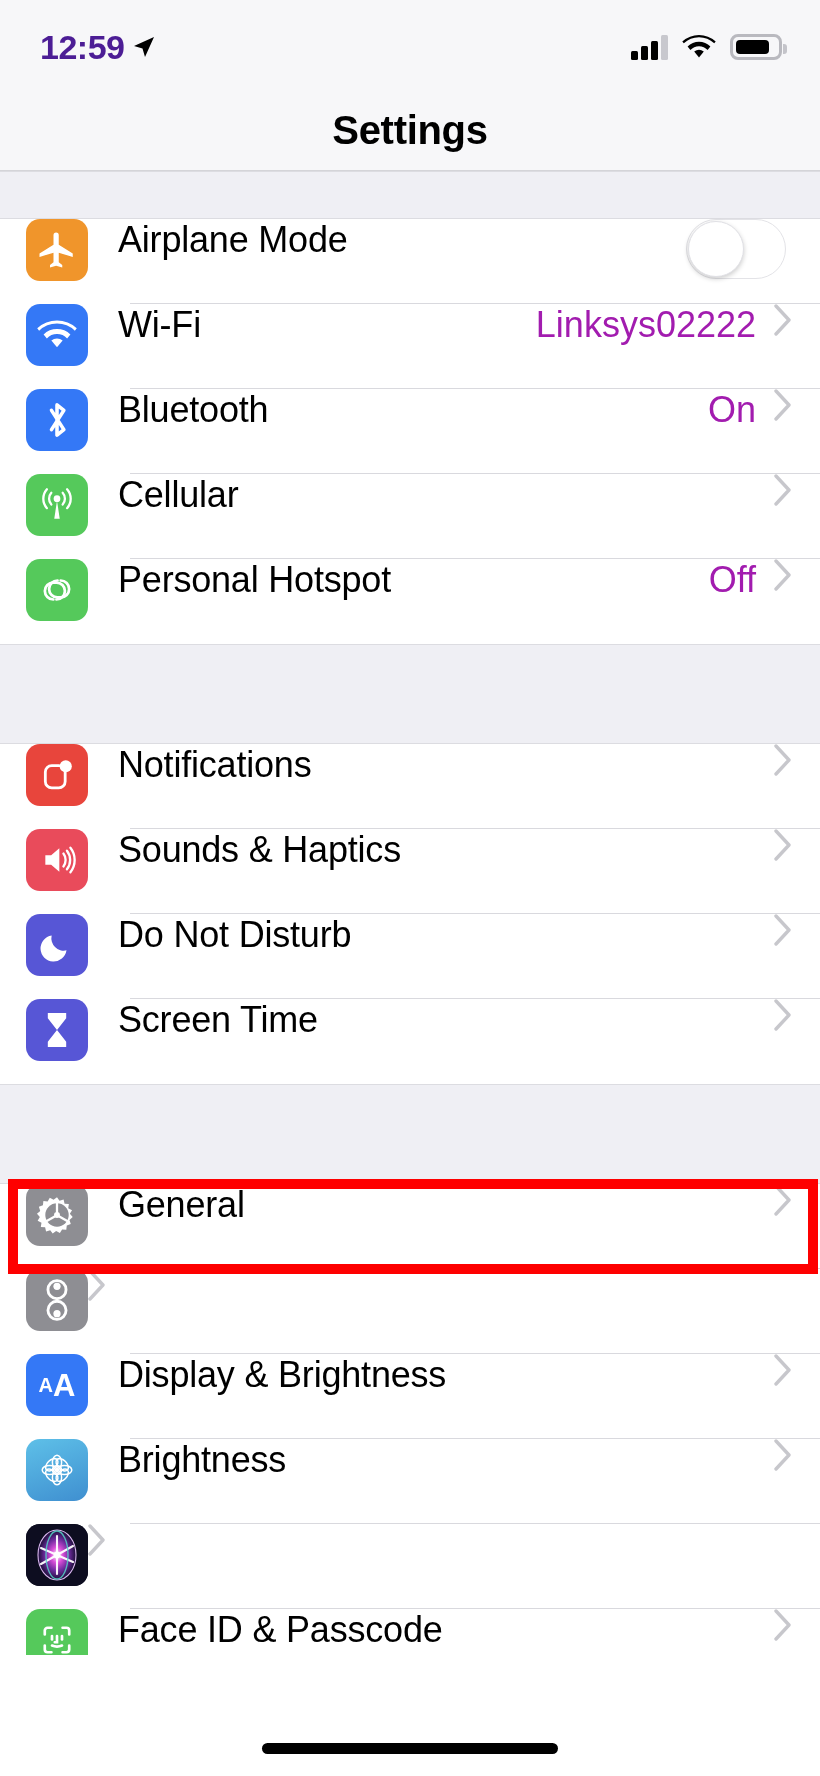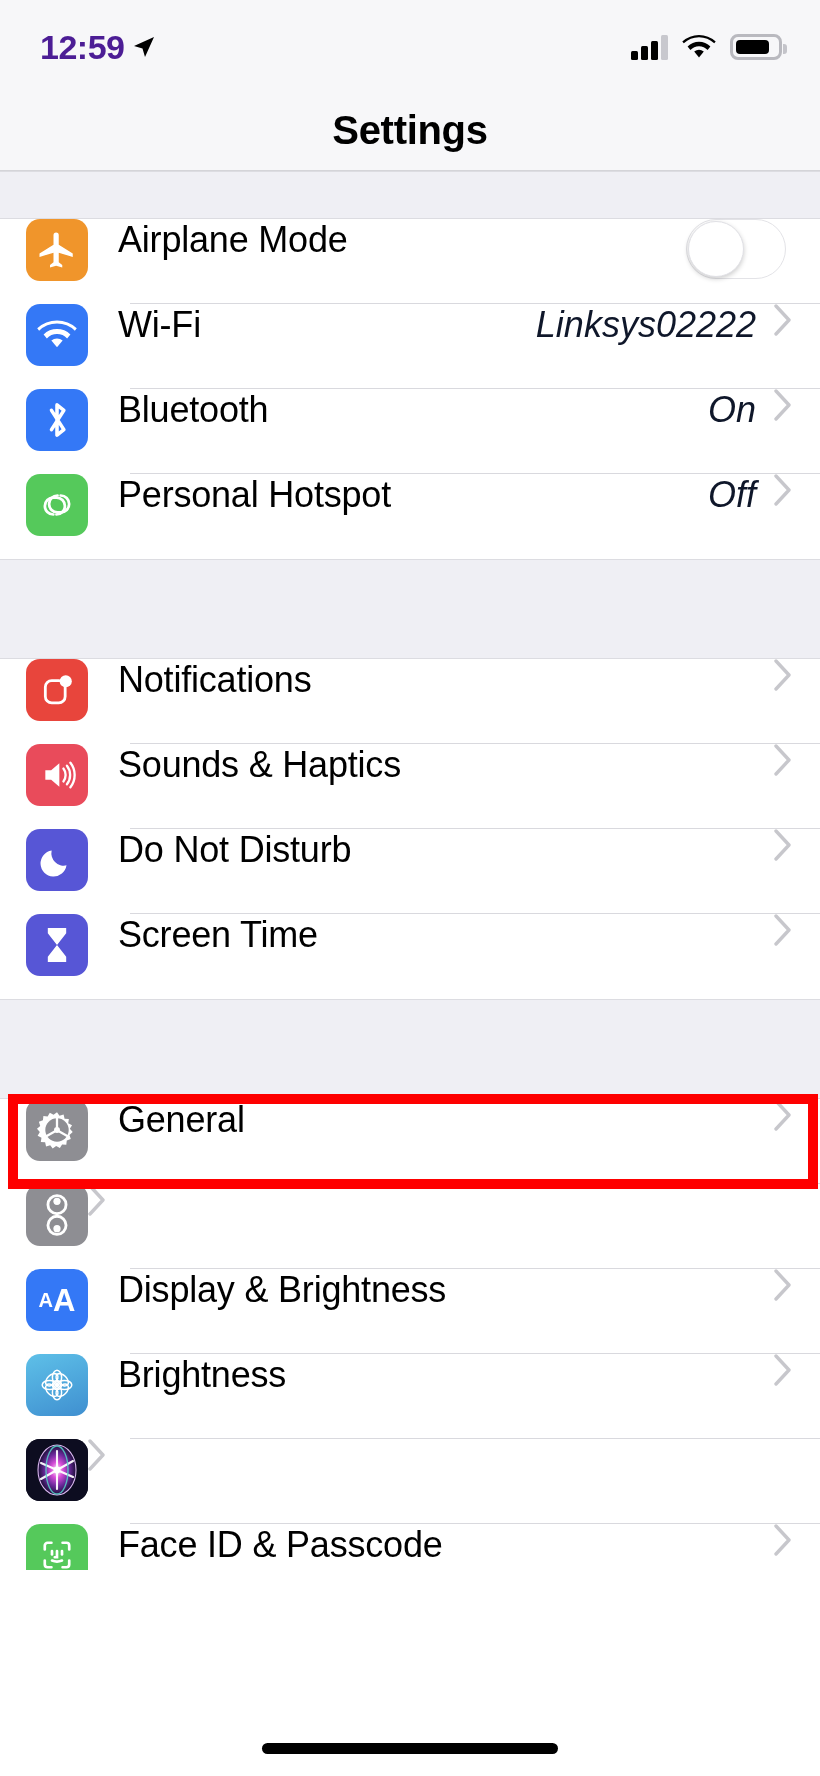--- a/index.html
+++ b/index.html
@@ -167,24 +167,23 @@
   .row-label {
     margin-left: 30px;
     font-size: 36px;
     color: #000;
     letter-spacing: -0.2px;
     flex: 1 1 auto;
     white-space: nowrap;
   }
   .row-value {
     font-size: 36px;
-    color: #0f172a;
+    color: #a21caf;
     margin-right: 18px;
     white-space: nowrap;
-    font-style: italic;
   }
   .chev {
     width: 18px;
     height: 32px;
     margin-right: 28px;
     flex: 0 0 auto;
   }
   .chev svg { display: block; }
 
   
@@ -333,20 +332,40 @@
       <span class="row-label">Bluetooth</span>
       <span class="row-value">On</span>
       <span class="chev">
         <svg width="18" height="32" viewBox="0 0 18 32">
             <path d="M2 2 L15 16 L2 30" stroke="#c7c7cc" stroke-width="3.4" fill="none" stroke-linecap="round" stroke-linejoin="round"></path>
           </svg>
       </span>
       <span class="sep"></span>
     </div>
 
+    <div class="row">
+      <span class="app-icon" style="background:#55c95b">
+        <svg class="gico" width="42" height="42" viewBox="0 0 40 40">
+          <circle cx="20" cy="14" r="3.2" fill="#fff"></circle>
+          <path d="M20 16 L17.4 33 h5.2 Z" fill="#fff"></path>
+          <path d="M14.6 8.4 a8.4 8.4 0 0 0 0 11.2" stroke="#fff" stroke-width="2.2" fill="none" stroke-linecap="round"></path>
+          <path d="M25.4 8.4 a8.4 8.4 0 0 1 0 11.2" stroke="#fff" stroke-width="2.2" fill="none" stroke-linecap="round"></path>
+          <path d="M10.4 5 a13.5 13.5 0 0 0 0 18" stroke="#fff" stroke-width="2.2" fill="none" stroke-linecap="round"></path>
+          <path d="M29.6 5 a13.5 13.5 0 0 1 0 18" stroke="#fff" stroke-width="2.2" fill="none" stroke-linecap="round"></path>
+        </svg>
+      </span>
+      <span class="row-label">Cellular</span>
+      <span class="row-value"></span>
+      <span class="chev">
+        <svg width="18" height="32" viewBox="0 0 18 32">
+            <path d="M2 2 L15 16 L2 30" stroke="#c7c7cc" stroke-width="3.4" fill="none" stroke-linecap="round" stroke-linejoin="round"></path>
+          </svg>
+      </span>
+      <span class="sep"></span>
+    </div>
 
     <div class="row">
       <span class="app-icon" style="background:#55c95b">
         <svg class="gico" width="38" height="38" viewBox="0 0 36 36">
           <path d="M21.5 9 a8 8 0 0 1 0 16 h-3 a8 8 0 0 1 0 -16" stroke="#fff" stroke-width="2.6" fill="none" stroke-linecap="round"></path>
           <path d="M14.5 27 a8 8 0 0 1 0 -16 h3 a8 8 0 0 1 0 16" stroke="#fff" stroke-width="2.6" fill="none" stroke-linecap="round"></path>
         </svg>
       </span>
       <span class="row-label">Personal Hotspot</span>
       <span class="row-value">Off</span>

